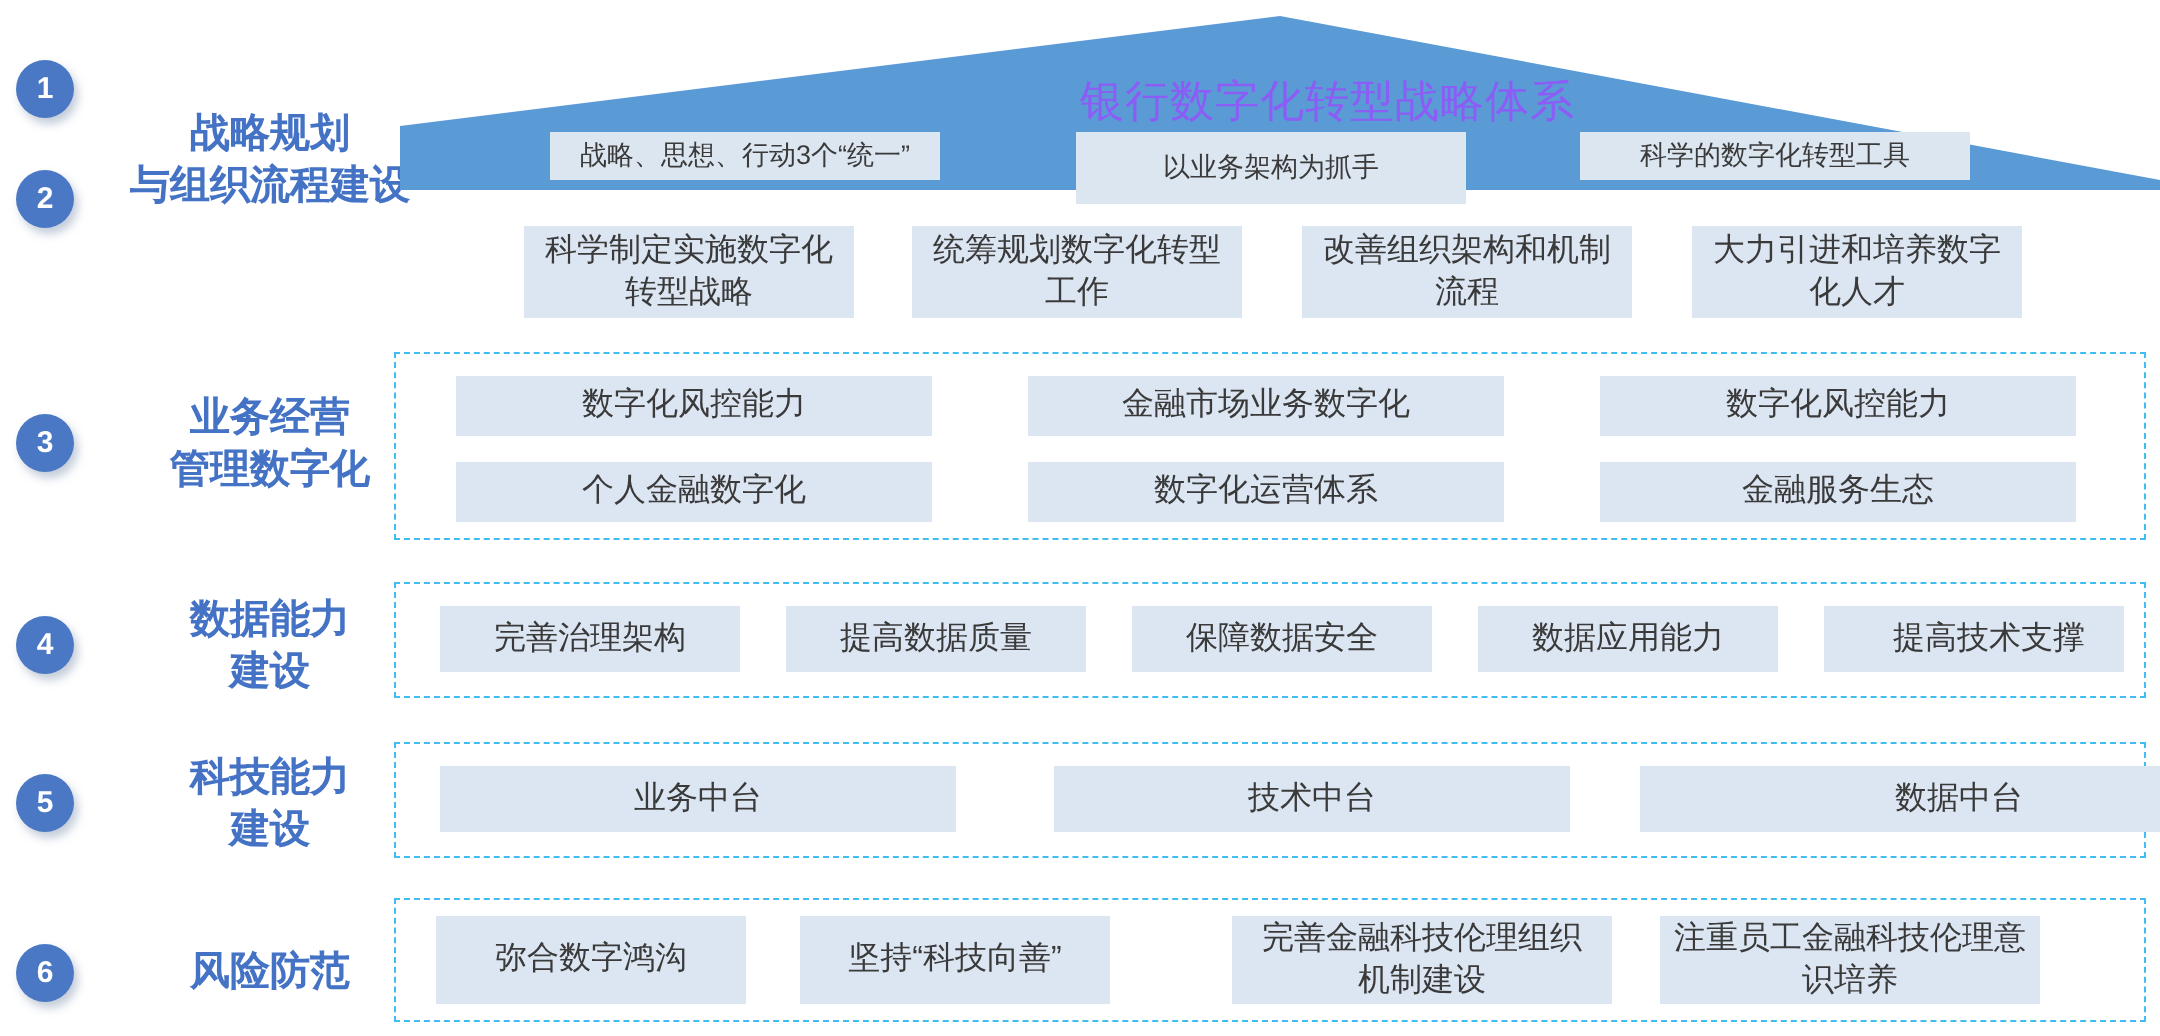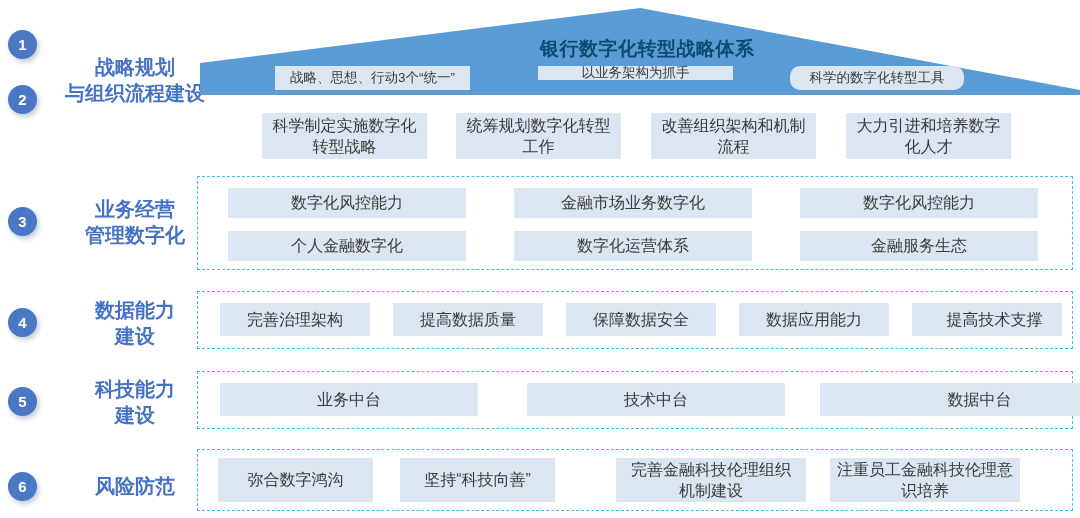--- a/index.html
+++ b/index.html
@@ -47,23 +47,23 @@
     left: 200px;
     top: 8px;
     width: 880px;
     height: 84px;
   }
   .pyramid svg { display: block; }
   .pyramid-title {
     position: absolute;
     left: 540px;
     top: 36px;
-    font-size: 19px;
-    font-weight: bold;
-    color: #0c4a6e;
+    font-size: 22px;
+    font-weight: normal;
+    color: #8b5cf6;
     letter-spacing: 0.5px;
     white-space: nowrap;
   }
   .tri-base {
     position: absolute;
     left: 200px;
     top: 92px;
     width: 880px;
     height: 3px;
     background: #5b9bd5;
@@ -121,22 +121,22 @@
 
 <div class="pyramid">
   <svg width="880" height="84" viewBox="0 0 880 84">
     <polygon points="440,0 880,82 880,84 0,84 0,55" fill="#5b9bd5"></polygon>
   </svg>
 </div>
 <div class="pyramid-title">银行数字化转型战略体系</div>
 <div class="tri-base"></div>
 
 <div class="cell band" style="left:275px; top:66px; width:195px; height:24px;">战略、思想、行动3个“统一”</div>
-<div class="cell band" style="left:538px; top:66px; width:195px; height:14px;text-align:right;">以业务架构为抓手</div>
-<div class="cell band" style="left:790px; top:66px; width:174px; height:24px;border-radius:10px;">科学的数字化转型工具</div>
+<div class="cell band" style="left:538px; top:66px; width:195px; height:36px;text-align:right;">以业务架构为抓手</div>
+<div class="cell band" style="left:790px; top:66px; width:195px; height:24px;">科学的数字化转型工具</div>
 
 <div class="cell" style="left:262px; top:113px; width:165px; height:46px;">科学制定实施数字化
 转型战略</div>
 <div class="cell" style="left:456px; top:113px; width:165px; height:46px;">统筹规划数字化转型
 工作</div>
 <div class="cell" style="left:651px; top:113px; width:165px; height:46px;">改善组织架构和机制
 流程</div>
 <div class="cell" style="left:846px; top:113px; width:165px; height:46px;">大力引进和培养数字
 化人才</div>
 

